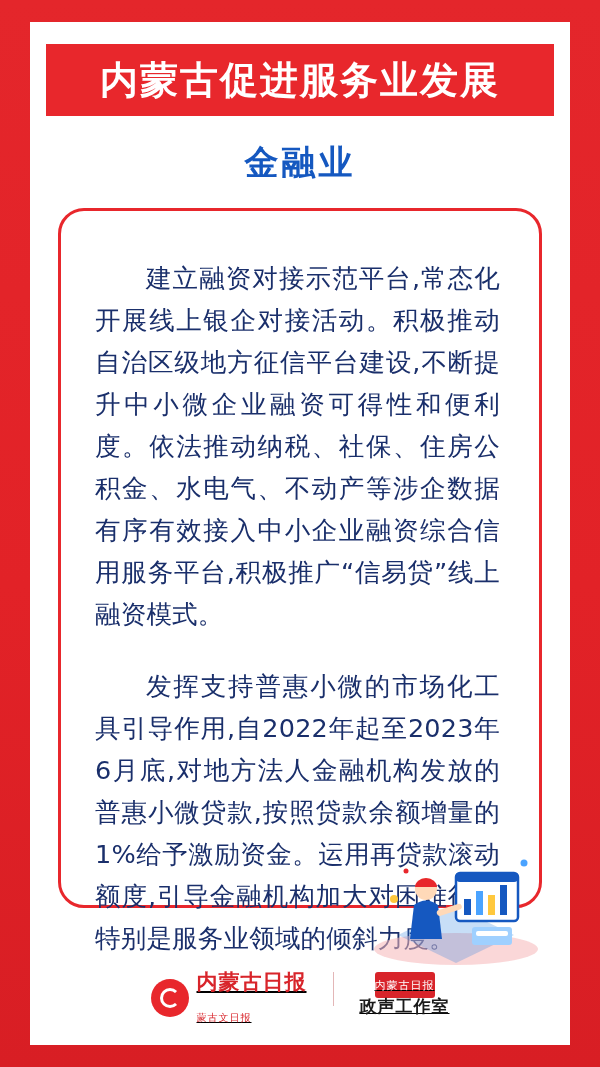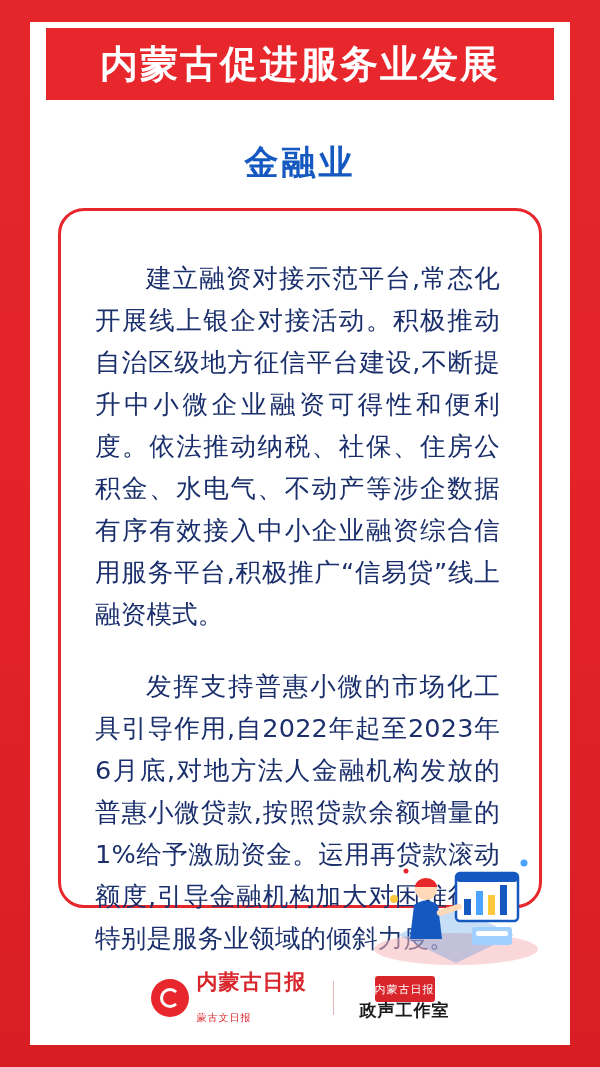--- a/index.html
+++ b/index.html
@@ -27,21 +27,21 @@
     top: 22px;
     width: 540px;
     height: 1023px;
     background: #ffffff;
     box-sizing: border-box;
   }
   
   .banner {
     position: absolute;
     left: 16px;
-    top: 6px;
+    top: 22px;
     width: 508px;
     height: 72px;
     background: #e8272c;
     display: flex;
     align-items: center;
     justify-content: center;
   }
   .banner-text {
     color: #ffffff;
     font-size: 38px;
@@ -95,23 +95,24 @@
     width: 180px;
     height: 130px;
   }
   
   .footer {
     position: absolute;
     left: 0;
     bottom: 22px;
     width: 540px;
     display: flex;
-    align-items: center;
+    align-items: flex-start;
     justify-content: center;
     gap: 26px;
+    text-decoration: underline;
   }
   .logo-a {
     display: flex;
     align-items: center;
     gap: 8px;
   }
   .logo-mark {
     width: 38px;
     height: 38px;
     border-radius: 50%;

